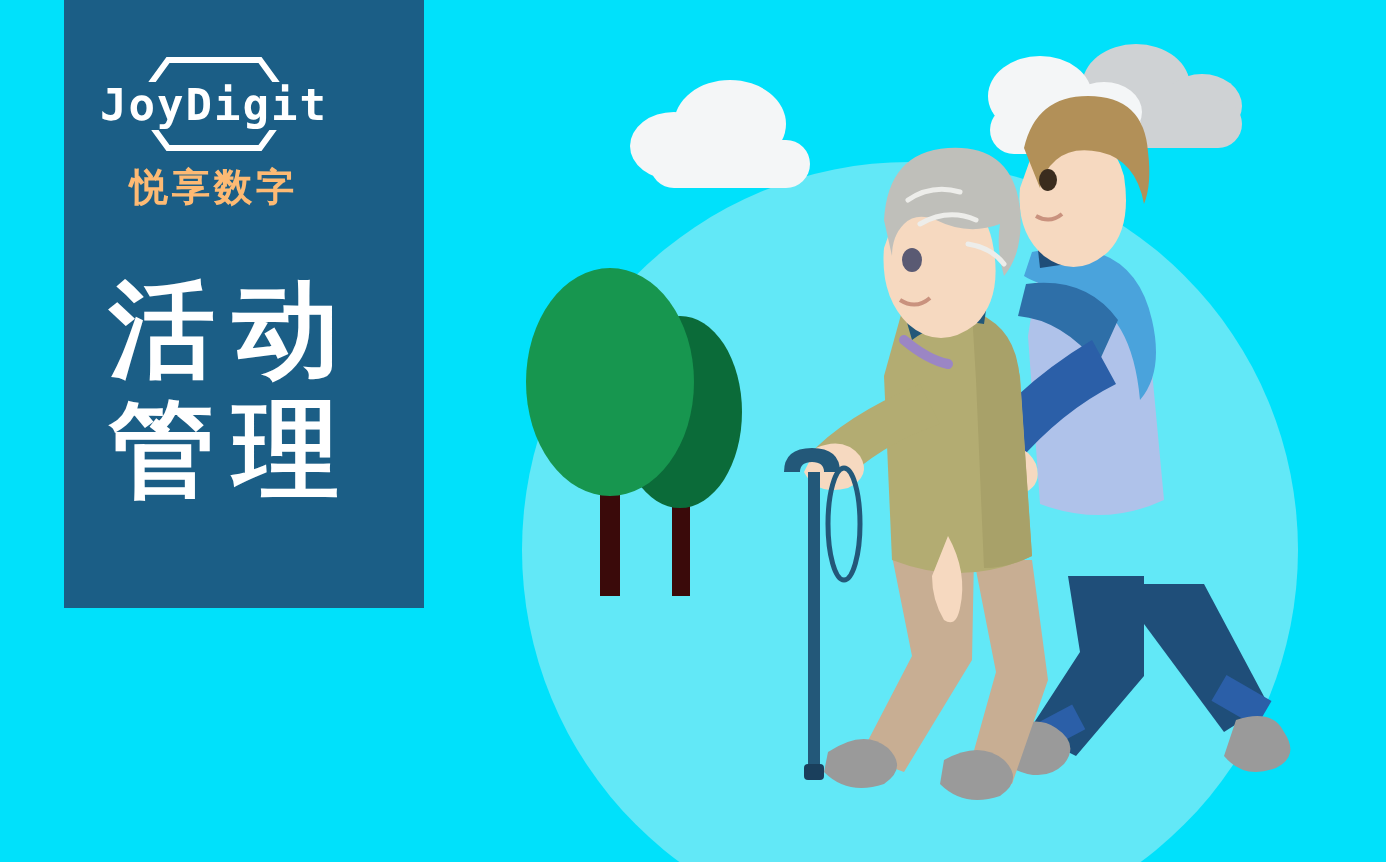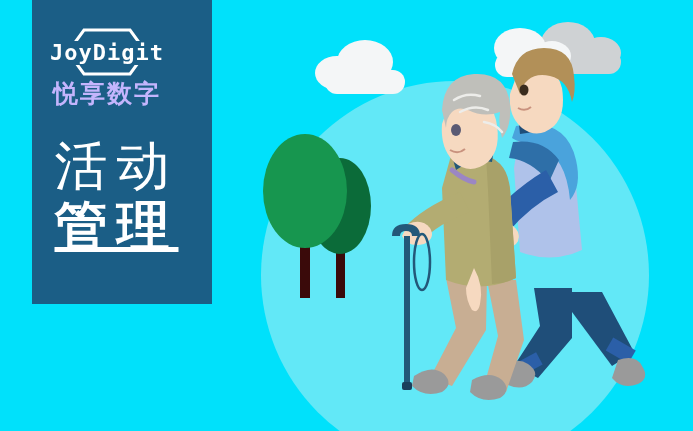--- a/index.html
+++ b/index.html
@@ -46,42 +46,42 @@
     left: 0; top: 0;
     width: 150px;
     height: 54px;
   }
   #brand-cn {
     position: absolute;
     left: 0;
     top: 56px;
     width: 150px;
     text-align: center;
-    color: #c4b5fd;
-    font-size: 25px;
+    color: #fdba74;
+    font-size: 19px;
     font-weight: bold;
     letter-spacing: 2px;
     line-height: 24px;
     font-family: "DejaVu Sans", sans-serif;
   }
   #title-block {
     margin-top: 24px;
     width: 160px;
     text-align: center;
   }
   .title-line {
     color: #ffffff;
     font-size: 53px;
     line-height: 60px;
     letter-spacing: 9px;
     text-indent: 9px;
     font-family: "DejaVu Sans", sans-serif;
   }
-  .title-line.thin { font-weight: normal; }
-  .title-line.bold { font-weight: bold; text-decoration: underline; }
+  .title-line.thin { font-weight: bold; }
+  .title-line.bold { font-weight: bold; }
 </style>
 </head>
 <body>
 
 <div id="poster">
 
   <svg id="scene" viewBox="0 0 693 431">
 
     <rect x="0" y="0" width="693" height="431" fill="#00E1FB"></rect>
 

